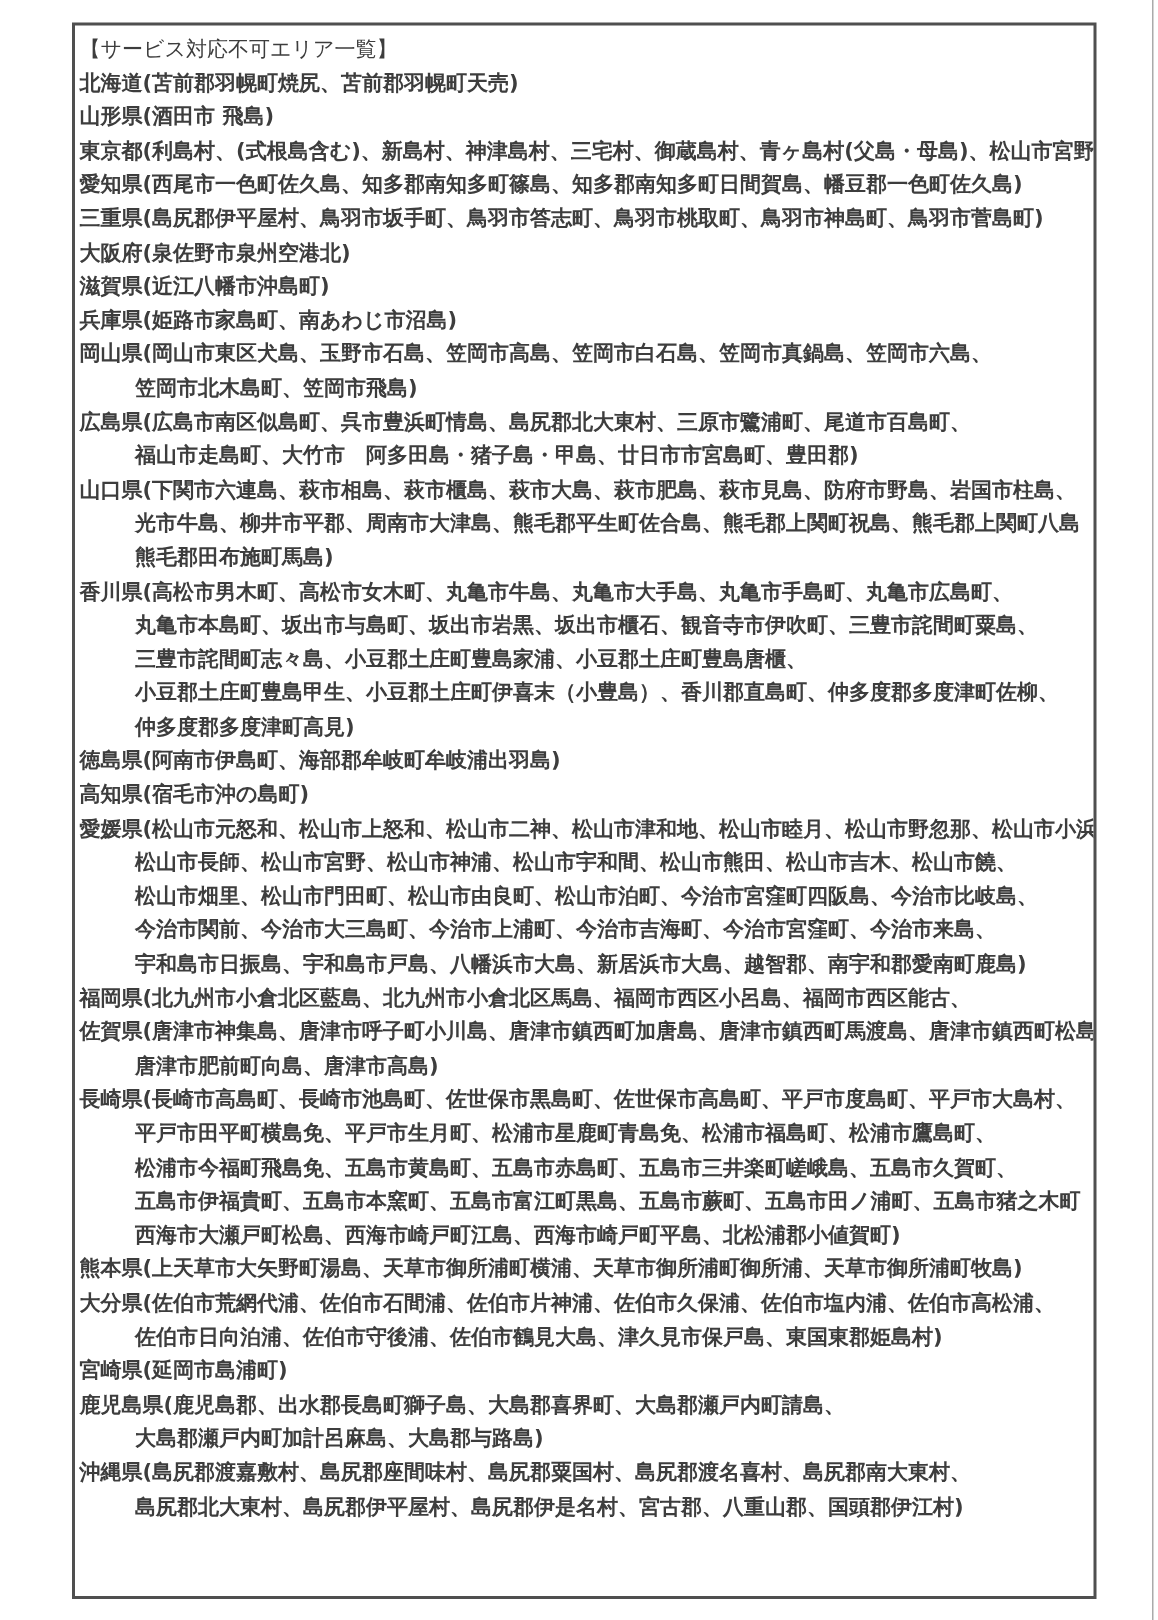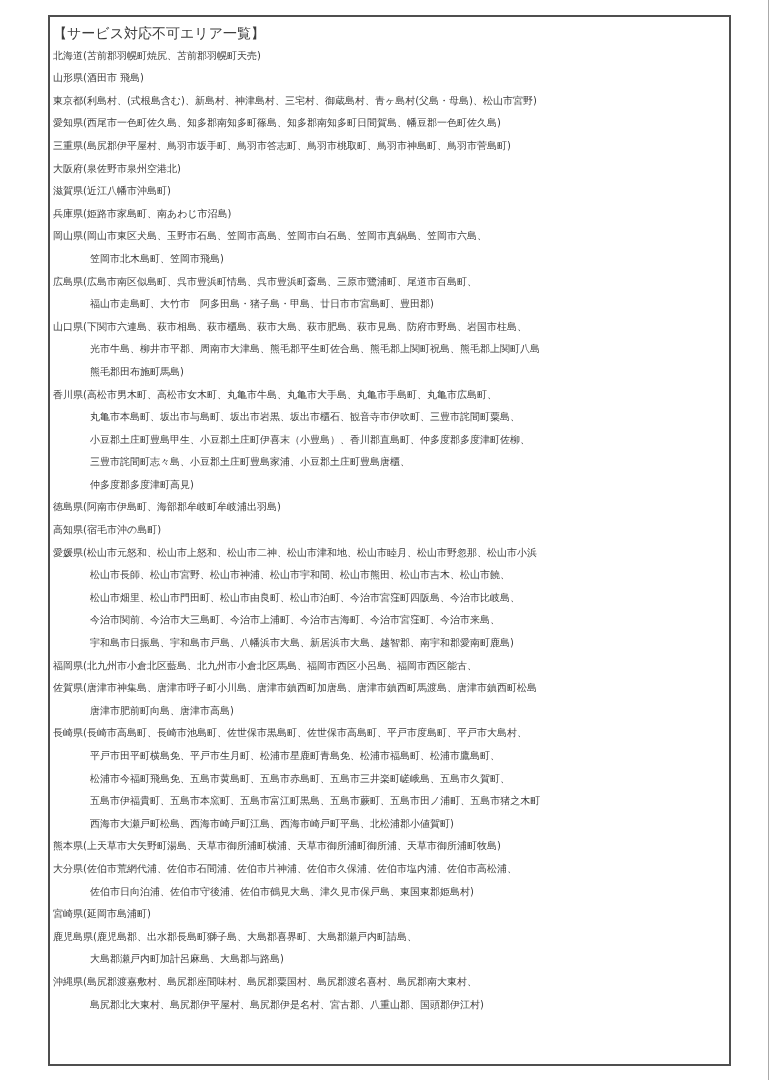--- a/index.html
+++ b/index.html
@@ -23,26 +23,27 @@
     top: 15px;
     width: 683px;
     height: 1051px;
     box-sizing: border-box;
     border: 2px solid #4f4f4f;
     background: #ffffff;
     padding: 5px 2px 0 3px;
     overflow: hidden;
   }
   .line {
-    font-size: 10px;
+    font-size: 14px;
     line-height: 22.6px;
     height: 22.6px;
     color: #3d3d3d;
     white-space: pre;
     letter-spacing: 0;
+    font-weight: bold;
   }
   .line.indent {
     padding-left: 37px;
   }
   .doc-title {
     font-size: 14px;
     line-height: 22.6px;
     height: 22.6px;
     color: #3d3d3d;
     white-space: pre;
@@ -66,29 +67,29 @@
         <div class="line">北海道(苫前郡羽幌町焼尻、苫前郡羽幌町天売)</div>
         <div class="line">山形県(酒田市 飛島)</div>
         <div class="line">東京都(利島村、(式根島含む)、新島村、神津島村、三宅村、御蔵島村、青ヶ島村(父島・母島)、松山市宮野)</div>
         <div class="line">愛知県(西尾市一色町佐久島、知多郡南知多町篠島、知多郡南知多町日間賀島、幡豆郡一色町佐久島)</div>
         <div class="line">三重県(島尻郡伊平屋村、鳥羽市坂手町、鳥羽市答志町、鳥羽市桃取町、鳥羽市神島町、鳥羽市菅島町)</div>
         <div class="line">大阪府(泉佐野市泉州空港北)</div>
         <div class="line">滋賀県(近江八幡市沖島町)</div>
         <div class="line">兵庫県(姫路市家島町、南あわじ市沼島)</div>
         <div class="line">岡山県(岡山市東区犬島、玉野市石島、笠岡市高島、笠岡市白石島、笠岡市真鍋島、笠岡市六島、</div>
         <div class="line indent">笠岡市北木島町、笠岡市飛島)</div>
-        <div class="line">広島県(広島市南区似島町、呉市豊浜町情島、呉市豊浜町斎島、三原市鷺浦町、尾道市百島町、</div>
+        <div class="line">広島県(広島市南区似島町、呉市豊浜町情島、島尻郡北大東村、三原市鷺浦町、尾道市百島町、</div>
         <div class="line indent">福山市走島町、大竹市　阿多田島・猪子島・甲島、廿日市市宮島町、豊田郡)</div>
         <div class="line">山口県(下関市六連島、萩市相島、萩市櫃島、萩市大島、萩市肥島、萩市見島、防府市野島、岩国市柱島、</div>
         <div class="line indent">光市牛島、柳井市平郡、周南市大津島、熊毛郡平生町佐合島、熊毛郡上関町祝島、熊毛郡上関町八島</div>
         <div class="line indent">熊毛郡田布施町馬島)</div>
         <div class="line">香川県(高松市男木町、高松市女木町、丸亀市牛島、丸亀市大手島、丸亀市手島町、丸亀市広島町、</div>
         <div class="line indent">丸亀市本島町、坂出市与島町、坂出市岩黒、坂出市櫃石、観音寺市伊吹町、三豊市詫間町粟島、</div>
+        <div class="line indent">三豊市詫間町志々島、小豆郡土庄町豊島家浦、小豆郡土庄町豊島唐櫃、</div>
         <div class="line indent">小豆郡土庄町豊島甲生、小豆郡土庄町伊喜末（小豊島）、香川郡直島町、仲多度郡多度津町佐柳、</div>
-        <div class="line indent">三豊市詫間町志々島、小豆郡土庄町豊島家浦、小豆郡土庄町豊島唐櫃、</div>
         <div class="line indent">仲多度郡多度津町高見)</div>
         <div class="line">徳島県(阿南市伊島町、海部郡牟岐町牟岐浦出羽島)</div>
         <div class="line">高知県(宿毛市沖の島町)</div>
         <div class="line">愛媛県(松山市元怒和、松山市上怒和、松山市二神、松山市津和地、松山市睦月、松山市野忽那、松山市小浜</div>
         <div class="line indent">松山市長師、松山市宮野、松山市神浦、松山市宇和間、松山市熊田、松山市吉木、松山市饒、</div>
         <div class="line indent">松山市畑里、松山市門田町、松山市由良町、松山市泊町、今治市宮窪町四阪島、今治市比岐島、</div>
         <div class="line indent">今治市関前、今治市大三島町、今治市上浦町、今治市吉海町、今治市宮窪町、今治市来島、</div>
         <div class="line indent">宇和島市日振島、宇和島市戸島、八幡浜市大島、新居浜市大島、越智郡、南宇和郡愛南町鹿島)</div>
         <div class="line">福岡県(北九州市小倉北区藍島、北九州市小倉北区馬島、福岡市西区小呂島、福岡市西区能古、</div>
         <div class="line">佐賀県(唐津市神集島、唐津市呼子町小川島、唐津市鎮西町加唐島、唐津市鎮西町馬渡島、唐津市鎮西町松島</div>

